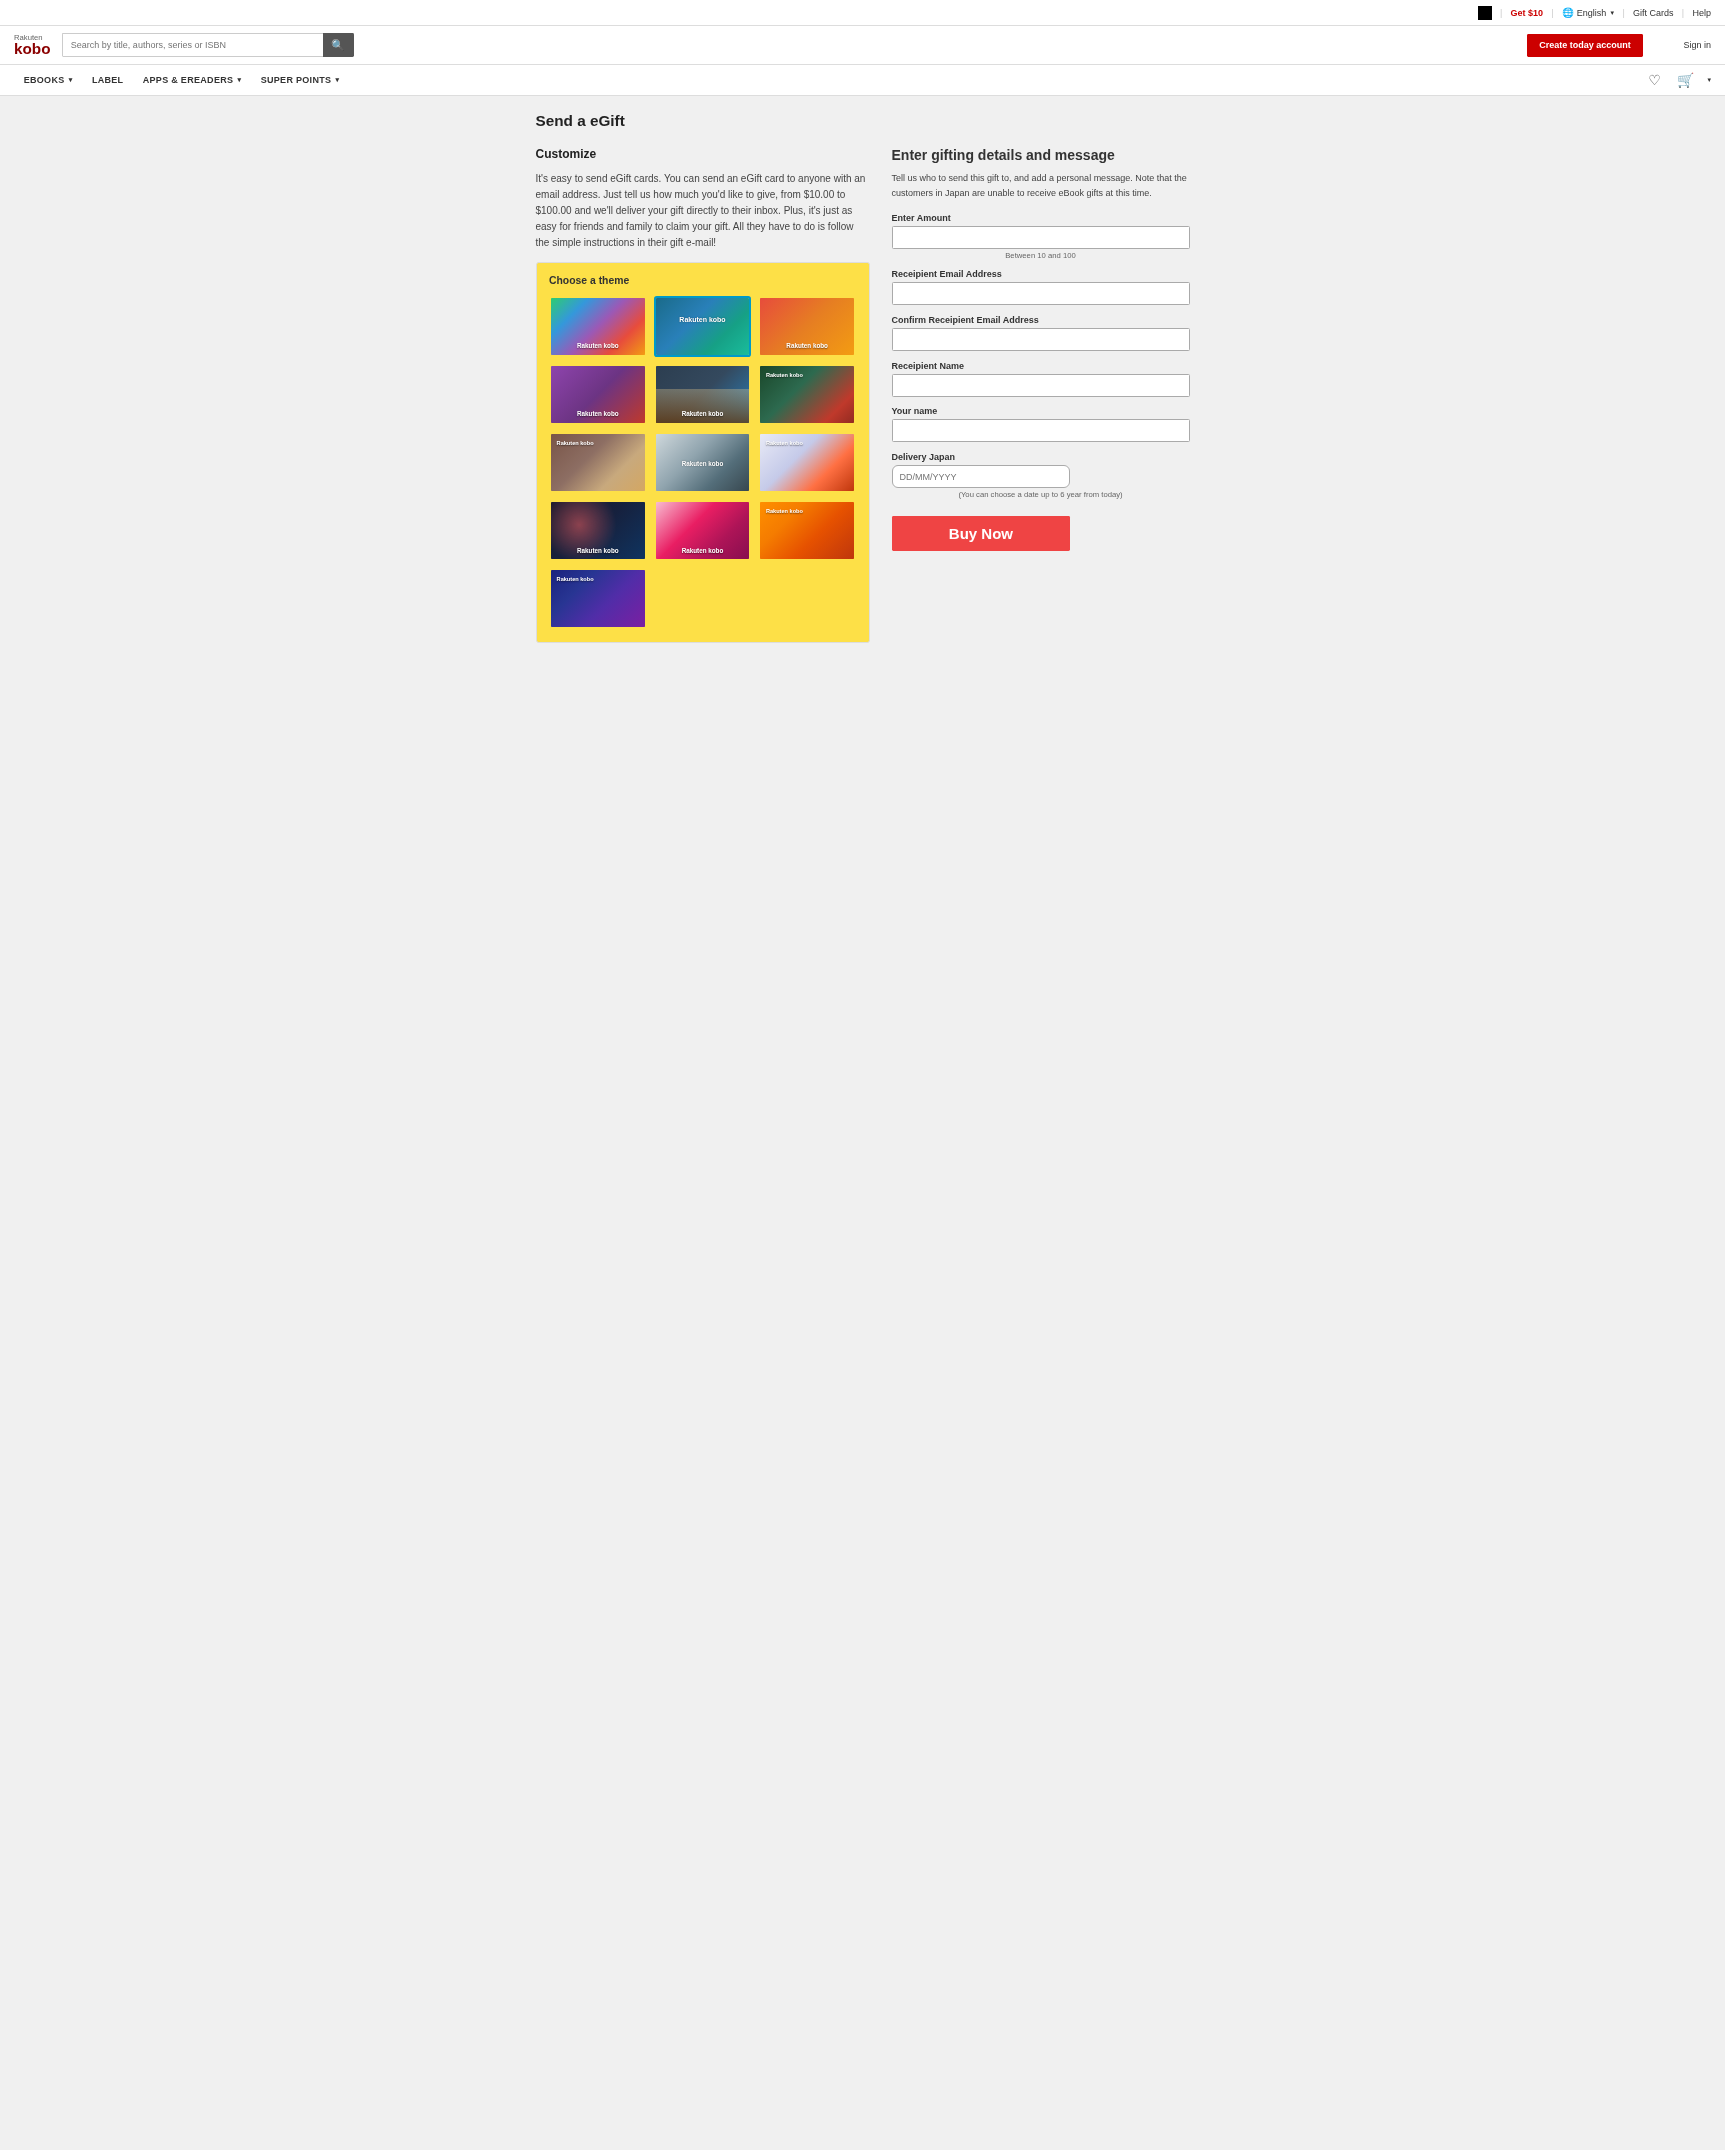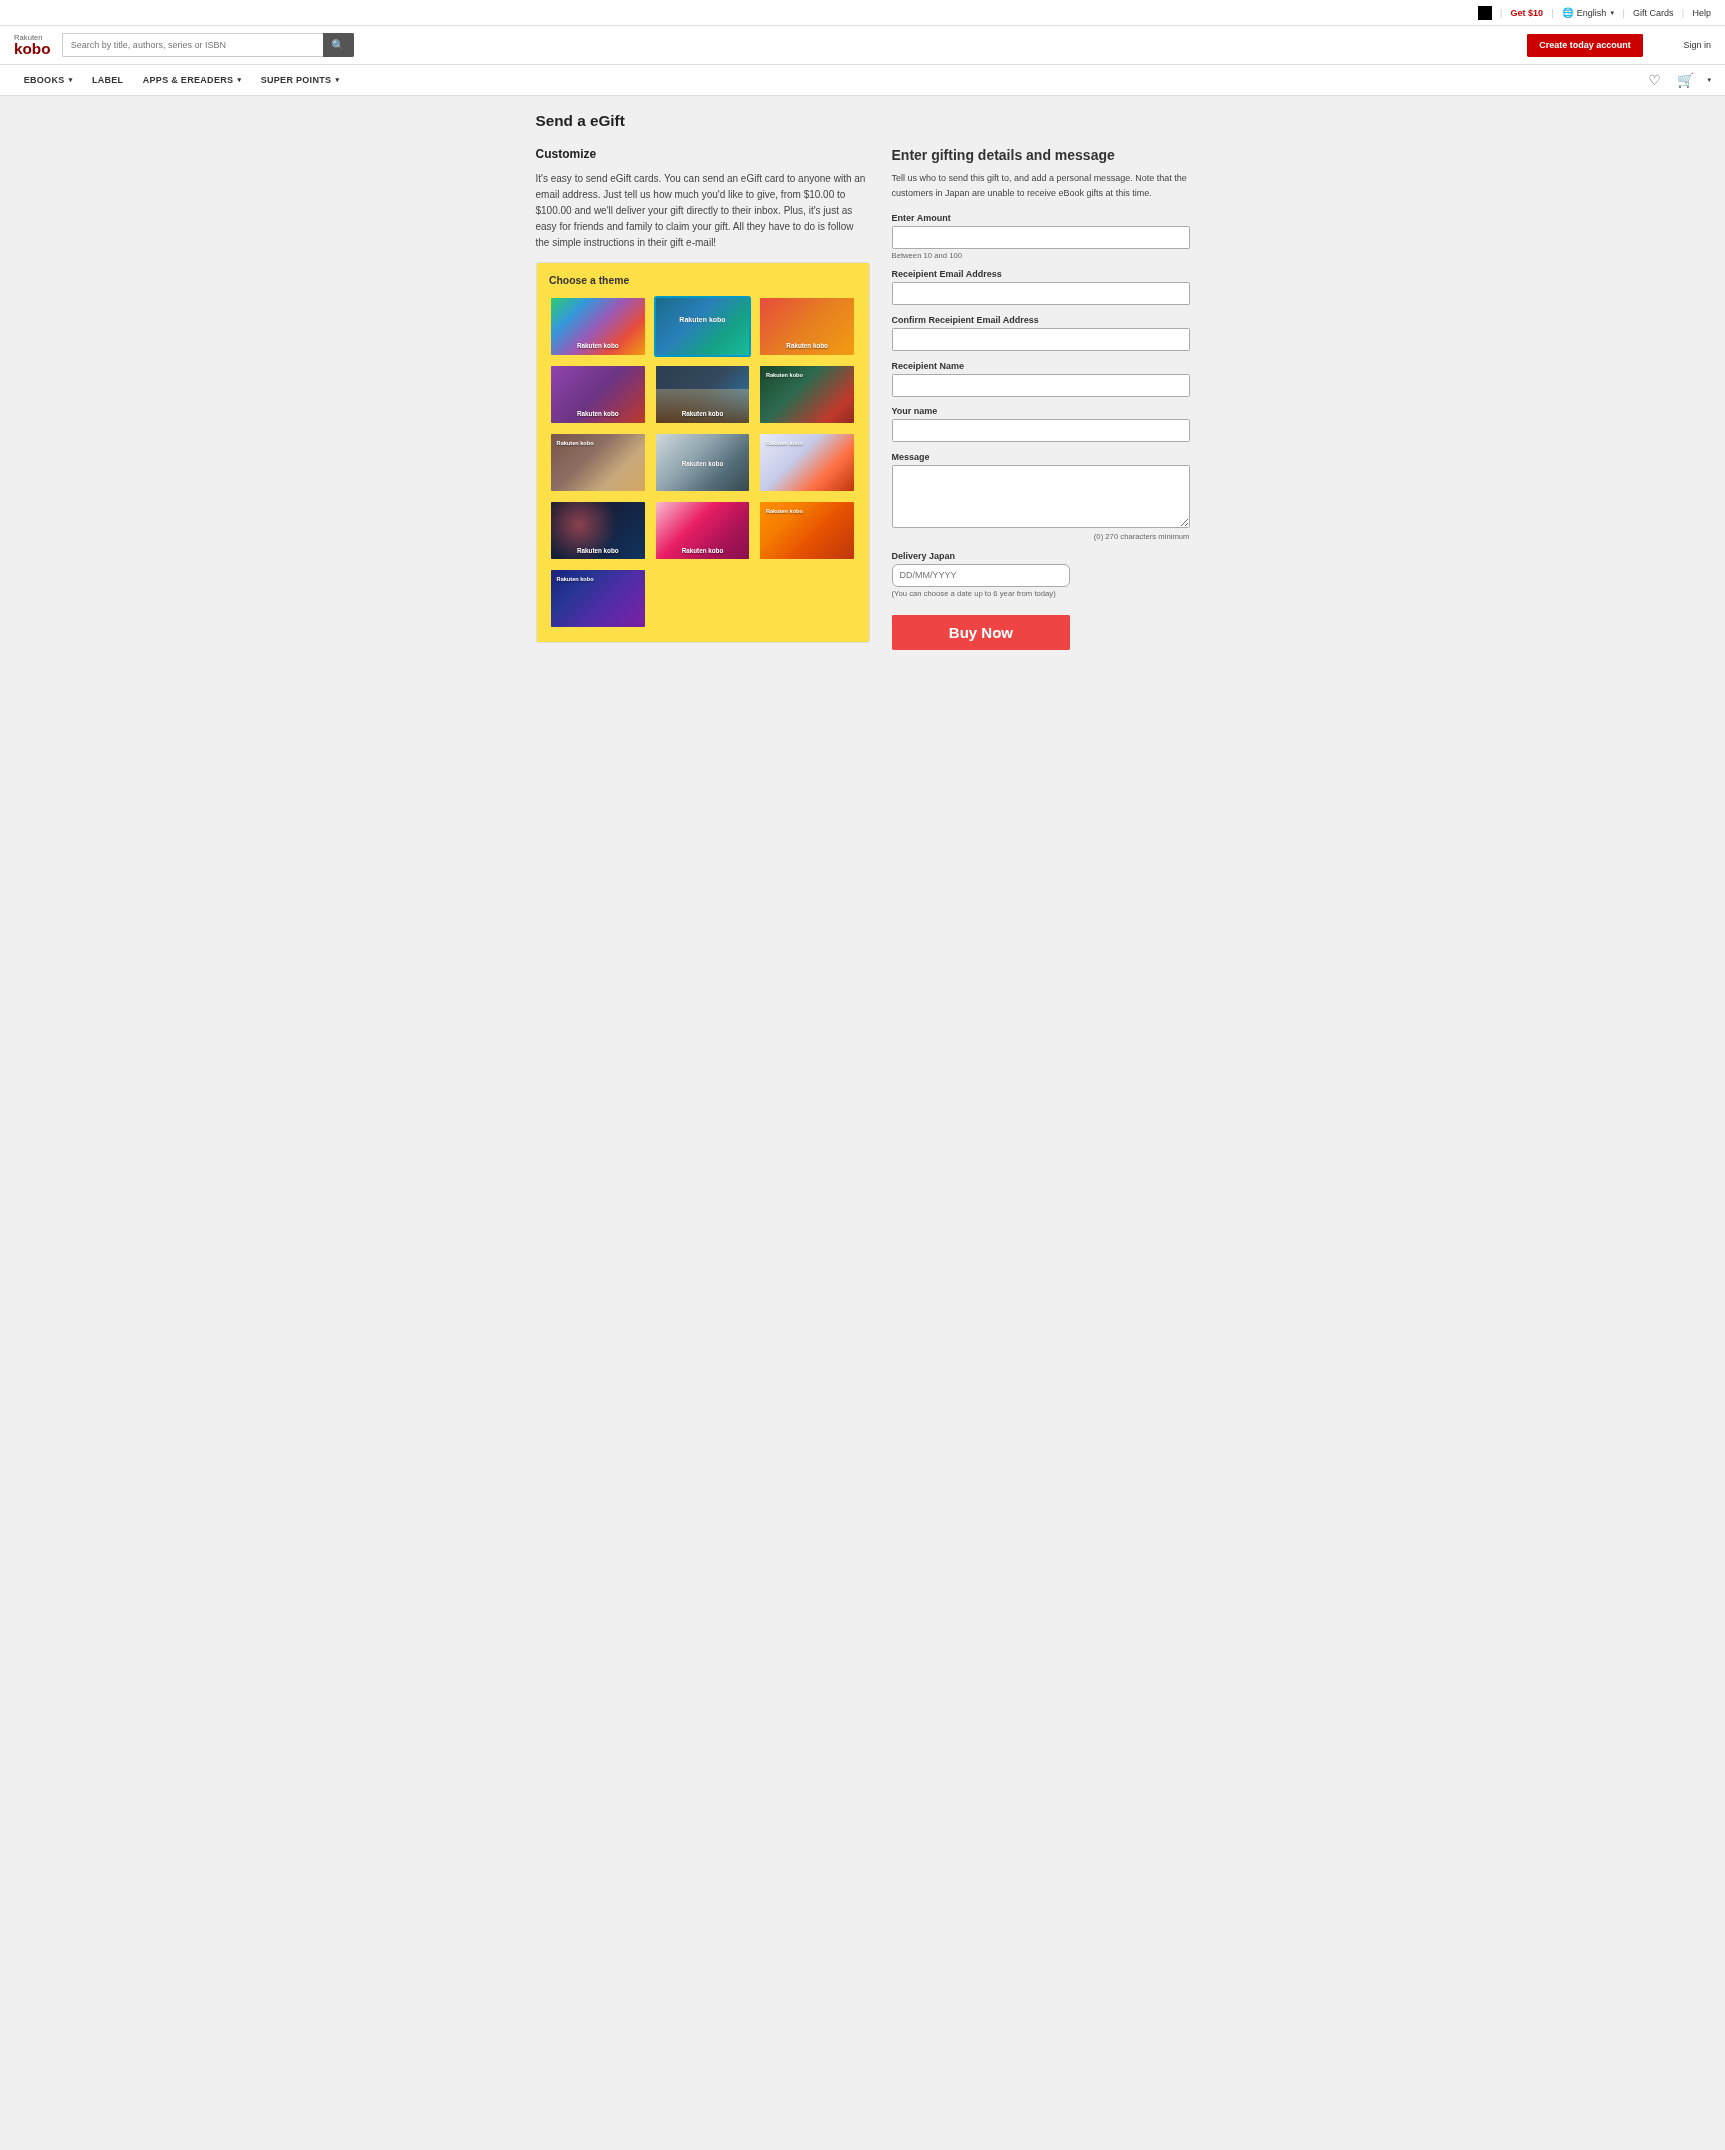--- a/index.html
+++ b/index.html
@@ -132,21 +132,21 @@
     .right-col { flex: 1; }
     .gifting-title { font-size: 14px; font-weight: bold; margin-bottom: 8.3px; }
     .gifting-desc { font-size: 9px; color: #444; line-height: 1.6; margin-bottom: 12.5px; }
 
     .form-group { margin-bottom: 9.7px; }
     .form-label { font-size: 9px; font-weight: bold; margin-bottom: 2.8px; display: block; color: #333; }
     .form-input {
       width: 100%; border: 0.7px solid #aaa; padding: 5.6px 7px;
       font-size: 9px; outline: none; border-radius: 1.4px;
     }
-    .form-hint { font-size: 7.7px; color: #666; margin-top: 2.1px; }
+    .form-hint { font-size: 7.7px; color: #666; margin-top: 2.1px; text-align: center; }
     .form-hint-right { font-size: 7.7px; color: #666; text-align: right; margin-top: 2.1px; }
 
     .textarea-input {
       width: 100%; border: 0.7px solid #aaa; padding: 5.6px 7px;
       font-size: 9px; outline: none; border-radius: 1.4px;
       height: 63px; resize: vertical;
     }
 
     .date-input {
       width: 60%; border: 0.7px solid #aaa; padding: 5.6px 7px;
@@ -356,25 +356,20 @@
       <div class="form-group">
         <label class="form-label">Receipient Name</label>
         <input class="form-input" type="text" style="">
       </div>
 
       <div class="form-group">
         <label class="form-label">Your name</label>
         <input class="form-input" type="text" style="">
       </div>
 
-      <div class="form-group">
-        <label class="form-label">Message</label>
-        <textarea class="textarea-input" style=""></textarea>
-        <div class="form-hint-right">(0) 270 characters minimum</div>
-      </div>
 
       <div class="form-group">
         <label class="form-label">Delivery Japan</label>
         <input class="date-input" type="text" placeholder="DD/MM/YYYY" style="">
         <div class="form-hint">(You can choose a date up to 6 year from today)</div>
       </div>
 
       <button class="buy-btn">Buy Now</button>
     </div>
 

